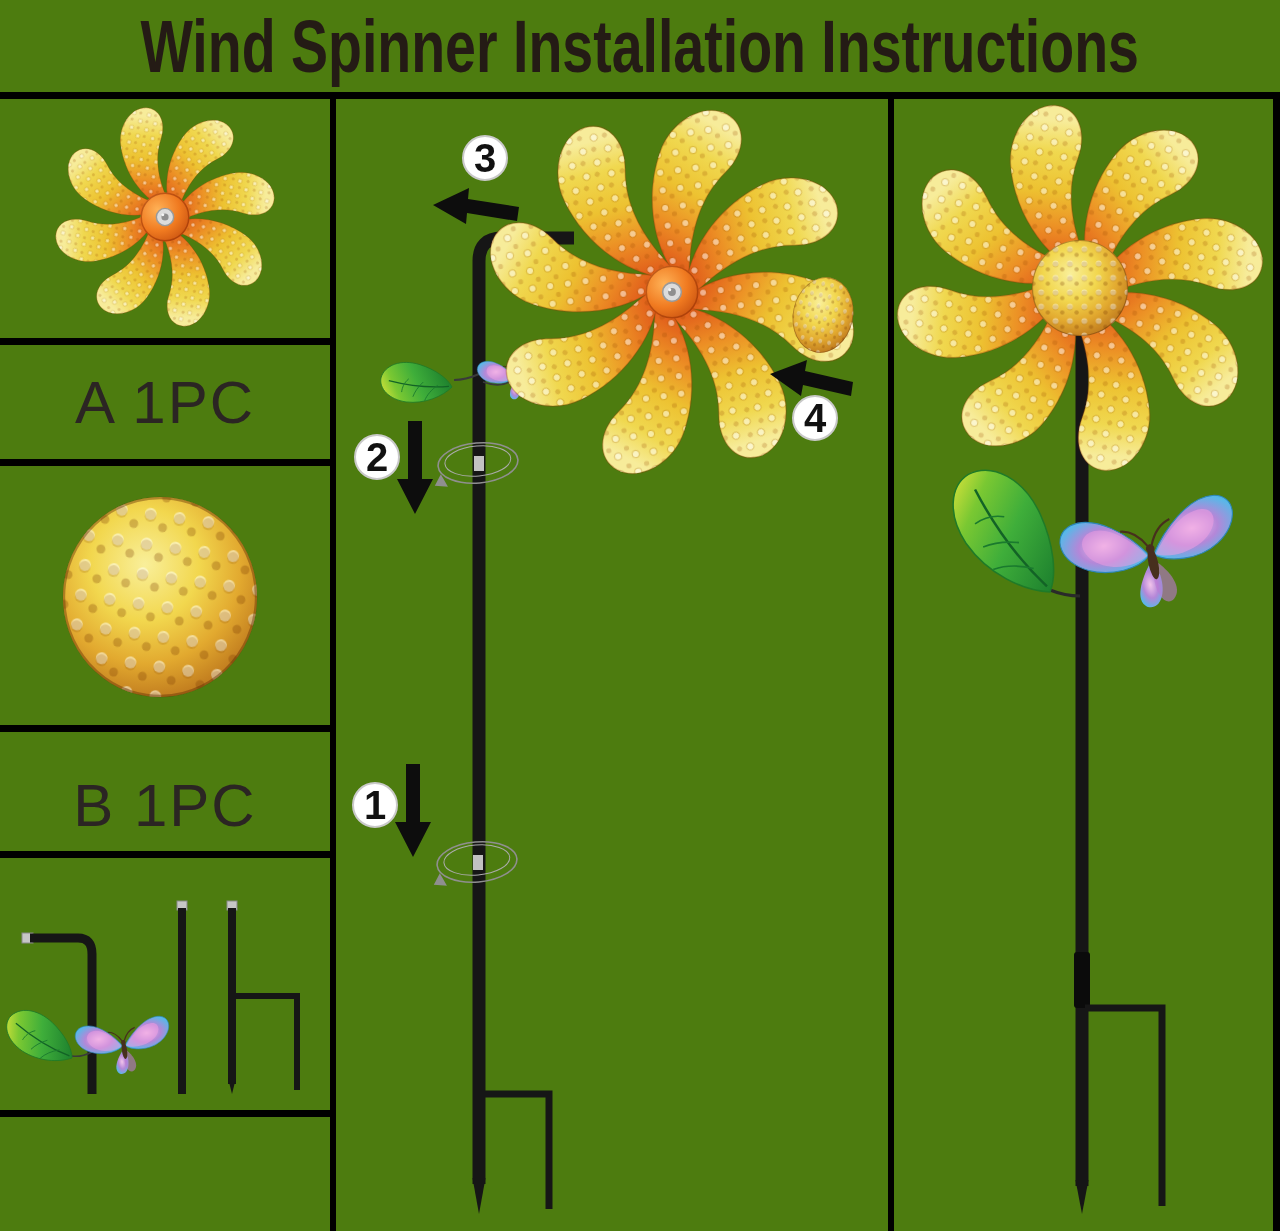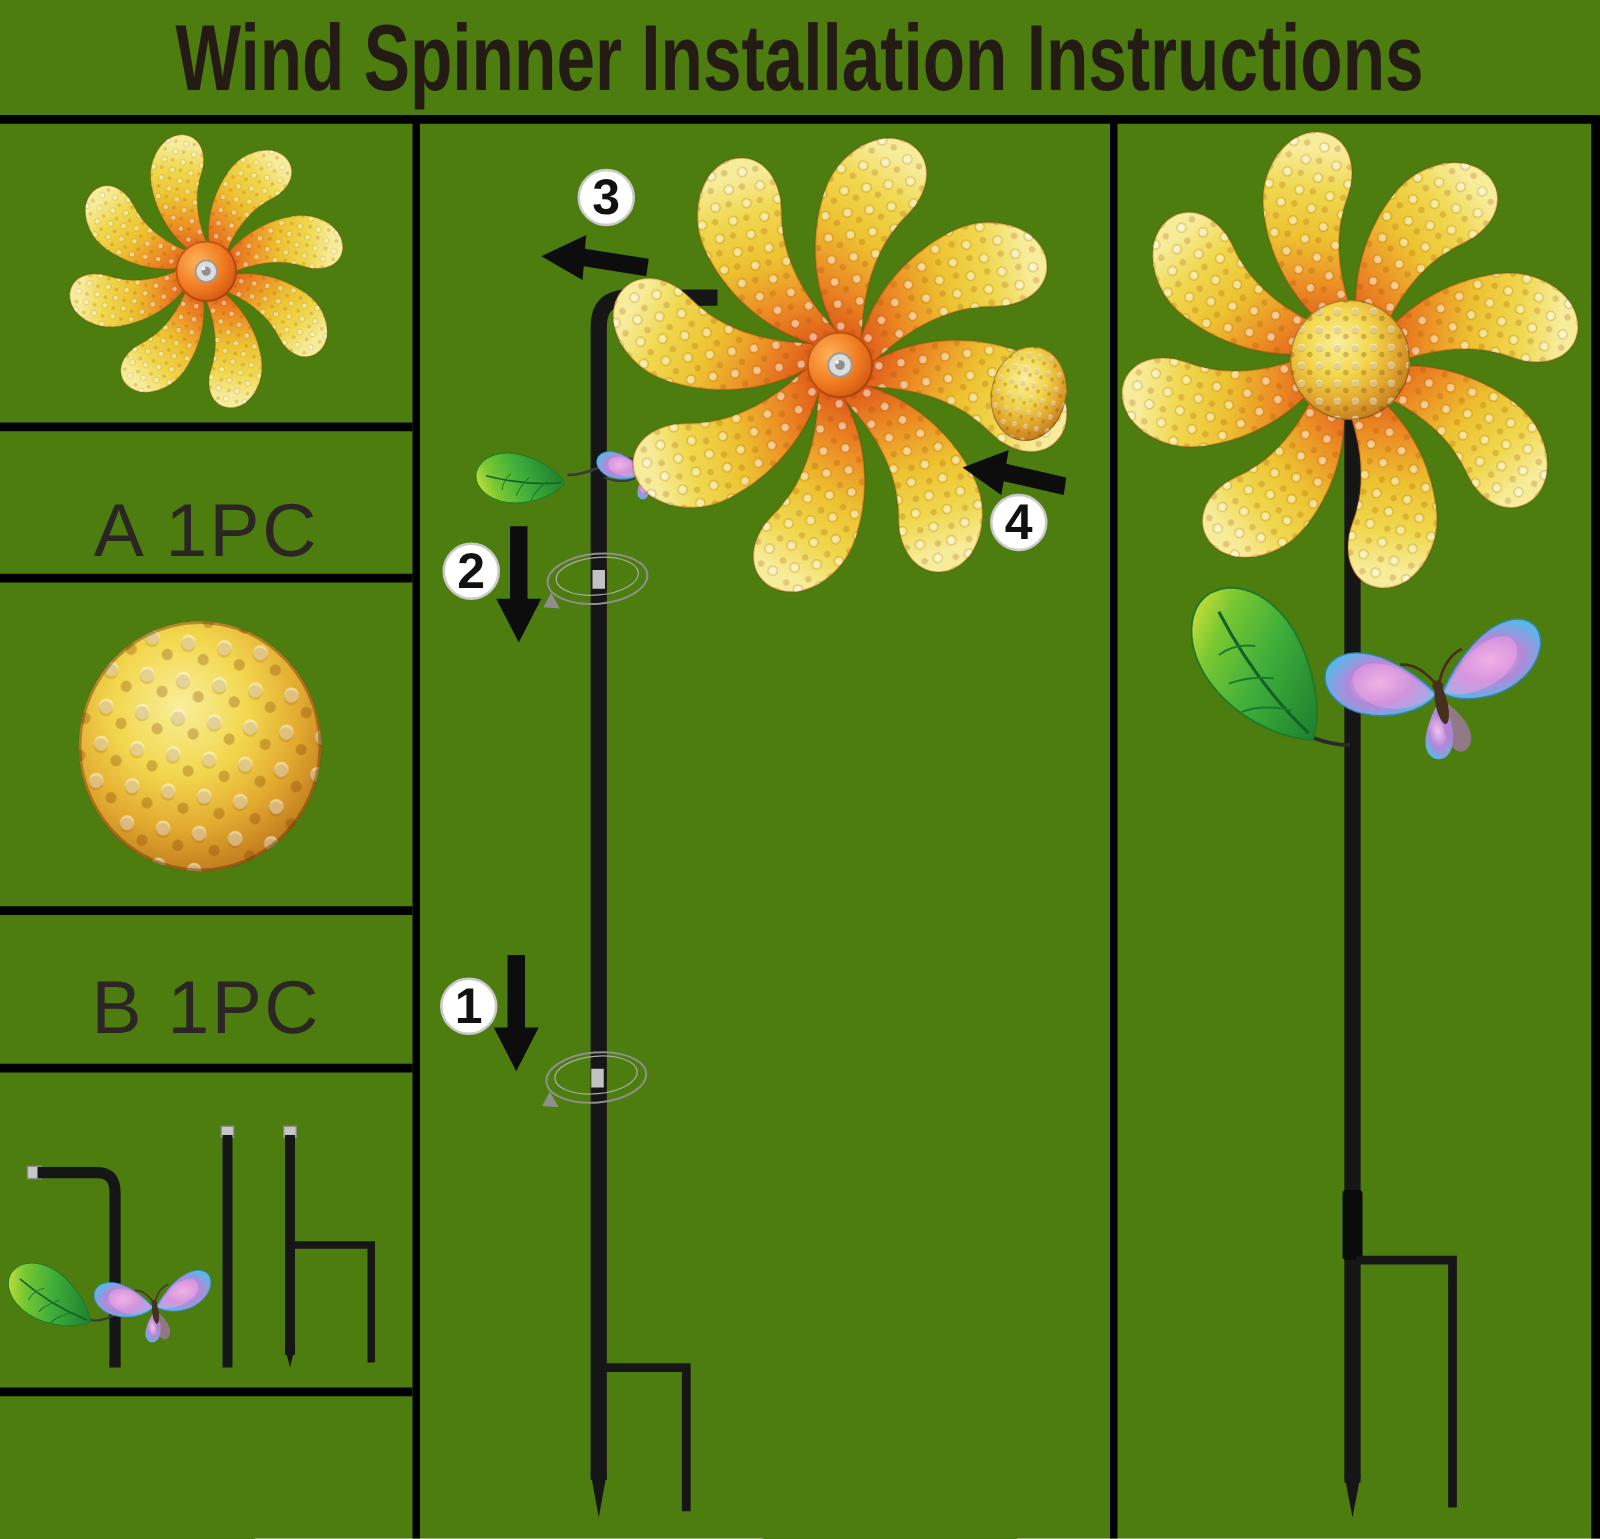--- a/index.html
+++ b/index.html
@@ -21,21 +21,21 @@
   .hline.l2{left:0;top:459px;width:330px;height:7px;}
   .hline.l3{left:0;top:725px;width:330px;height:7px;}
   .hline.l4{left:0;top:851px;width:330px;height:7px;}
   .hline.l5{left:0;top:1110px;width:330px;height:7px;}
   .vline.v1{left:330px;top:92px;width:6px;height:1139px;}
   .vline.v2{left:888px;top:92px;width:6px;height:1139px;}
   .vline.v3{left:1273px;top:92px;width:7px;height:1139px;}
   
   .cell{position:absolute;left:0;width:330px;display:flex;align-items:center;justify-content:center;}
   .cell.img-a{top:99px;height:239px;}
-  .cell.lab-a{top:345px;height:114px;align-items:flex-end;}
+  .cell.lab-a{top:345px;height:114px;}
   .cell.img-b{top:466px;height:259px;}
   .cell.lab-b{top:732px;height:147px;}
   .cell.img-c{top:858px;height:252px;}
   .cell.lab-c{top:1117px;height:114px;}
   .part-label{font-size:60px;font-weight:400;color:#2b2523;letter-spacing:2px;}
   
   .mid-svg{position:absolute;left:336px;top:92px;width:552px;height:1139px;}
   .right-svg{position:absolute;left:894px;top:92px;width:379px;height:1139px;}
   .cell svg{width:100%;height:100%;}
   

